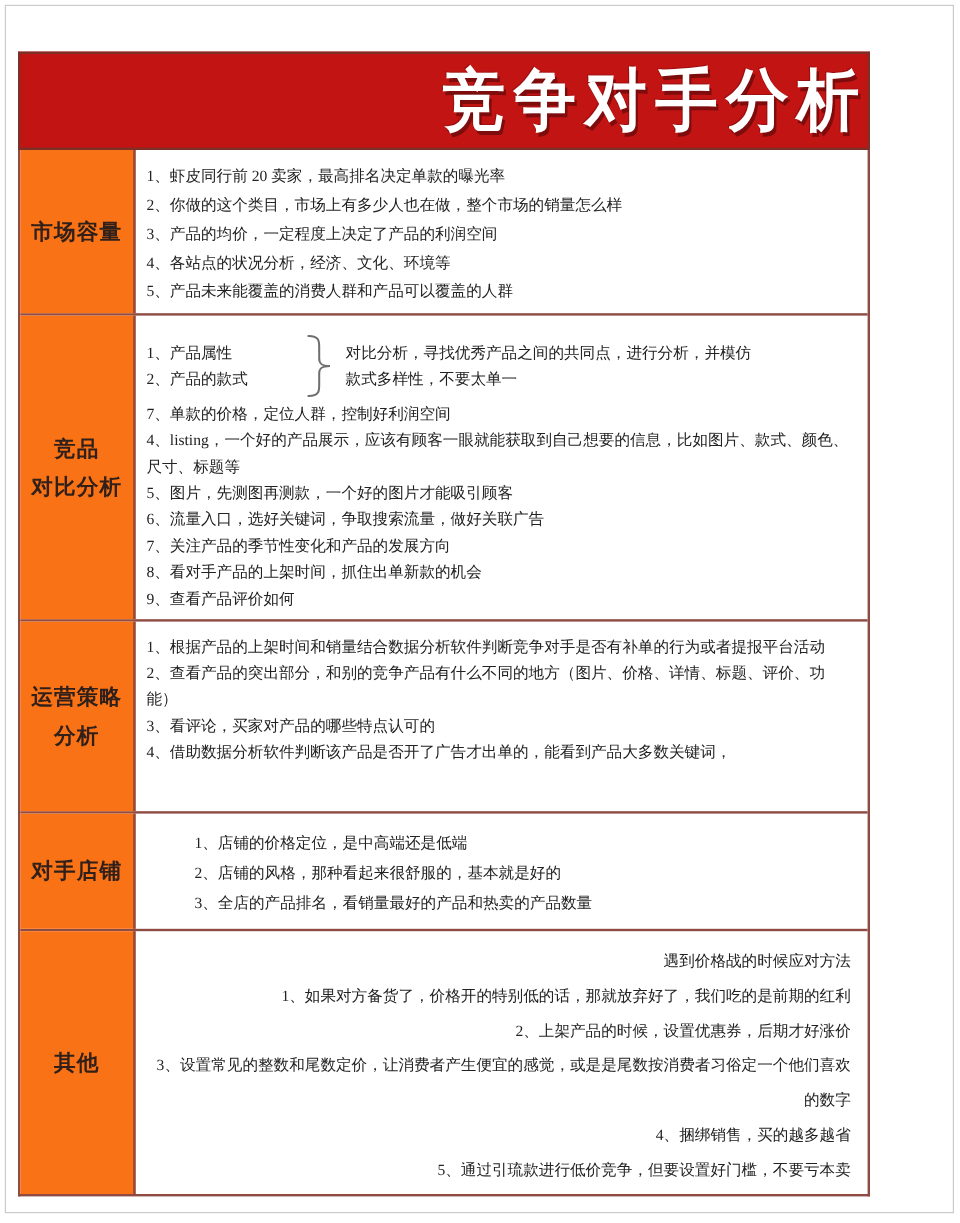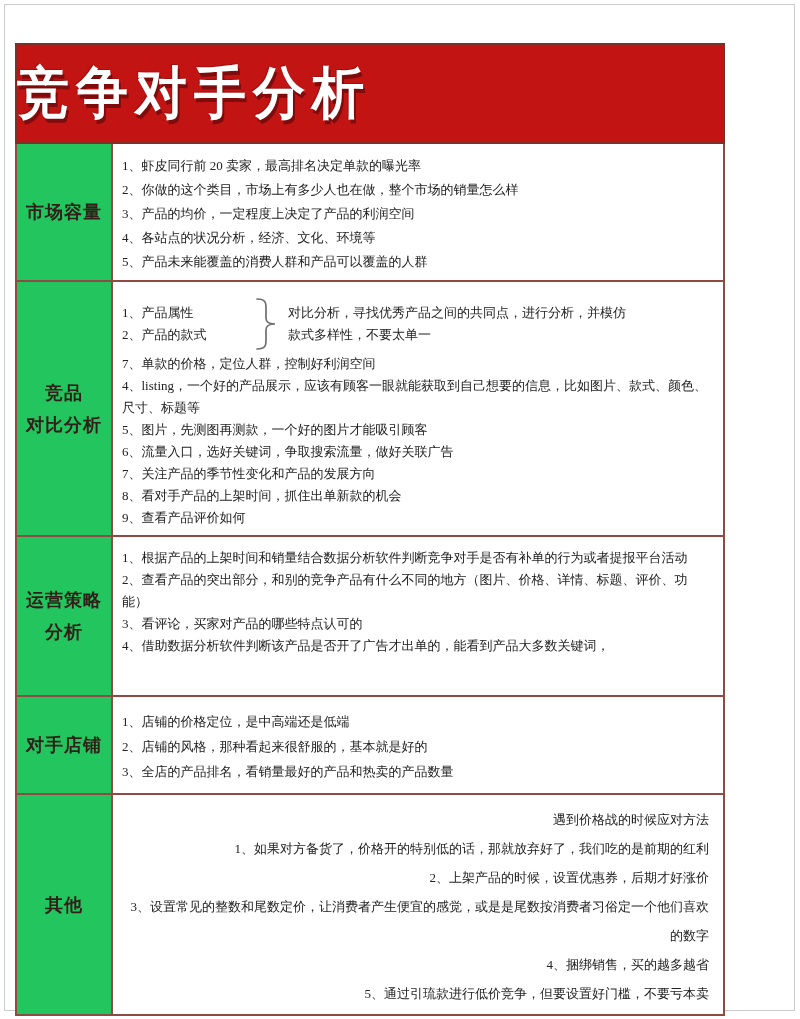--- a/index.html
+++ b/index.html
@@ -10,59 +10,59 @@
   }
   .page-border{
     position:absolute;left:4px;top:4px;right:5px;bottom:8px;
     border:1px solid #cbcbcb;pointer-events:none;
   }
   .doc{
     position:absolute;left:15px;top:43px;width:710px;
   }
   
   .banner{
-    box-sizing:border-box;height:101px;
+    box-sizing:border-box;height:82px;
     background:#c31414;border:2px solid #7e2f26;
-    display:flex;align-items:center;justify-content:flex-start;
+    display:flex;align-items:center;justify-content:flex-end;
   }
   .banner h1{
     margin:0;font-family:"Liberation Sans","DejaVu Sans",sans-serif;
     font-size:52px;font-weight:900;letter-spacing:7px;color:#ffffff;
     text-shadow:2px 3px 0 rgba(90,8,8,.65), -1px -1px 0 rgba(90,8,8,.35);
     transform:scaleY(1.08);
   }
   
   .grid{
     box-sizing:border-box;border:2px solid #8f4a42;border-top:none;
     background:#ffffff;
   }
   .trow{
     box-sizing:border-box;display:flex;align-items:stretch;
     border-bottom:2px solid #8f4a42;
   }
   .trow:last-child{border-bottom:none;}
   .th{
     box-sizing:border-box;flex:0 0 96px;width:96px;
-    background:#22c55e;border-right:2px solid #8f4a42;
+    background:#f97316;border-right:2px solid #8f4a42;
     display:flex;align-items:center;justify-content:center;text-align:center;
   }
   .th span{
     white-space:pre-line;font-weight:bold;font-size:18px;line-height:32px;
     color:#31201a;letter-spacing:1px;
   }
   .td{
     box-sizing:border-box;flex:1 1 auto;min-width:0;
     padding:10px 14px 6px 9px;font-size:13px;
   }
   .td p{margin:0;}
   
   .r1{min-height:137px;} .r1 .td p{line-height:24px;}
   .r2{min-height:253px;} .r2 .td{padding-top:15px;border-radius:21px;} .r2 .td p{line-height:22px;}
   .r3{min-height:160px;} .r3 .td p{line-height:22px;}
-  .r4{min-height:98px;}  .r4 .td{padding-top:12px;} .r4 .td p{line-height:25px;}
+  .r4{min-height:98px;}  .r4 .td{padding-top:12px;} .r4 .td p{line-height:25px;margin-left:40px;}
   .r5{min-height:200px;} .r5 .td p{line-height:29px;text-align:right;}
   
   .brace-group{display:flex;align-items:center;margin-bottom:2px;}
   .bg-left{flex:0 0 132px;}
   .bg-left p,.bg-right p{line-height:26px;margin:0;}
   .brace-svg{flex:0 0 24px;margin:0 10px 0 0;}
   .bg-right{flex:1 1 auto;min-width:0;}
 </style>
 </head>
 <body>

